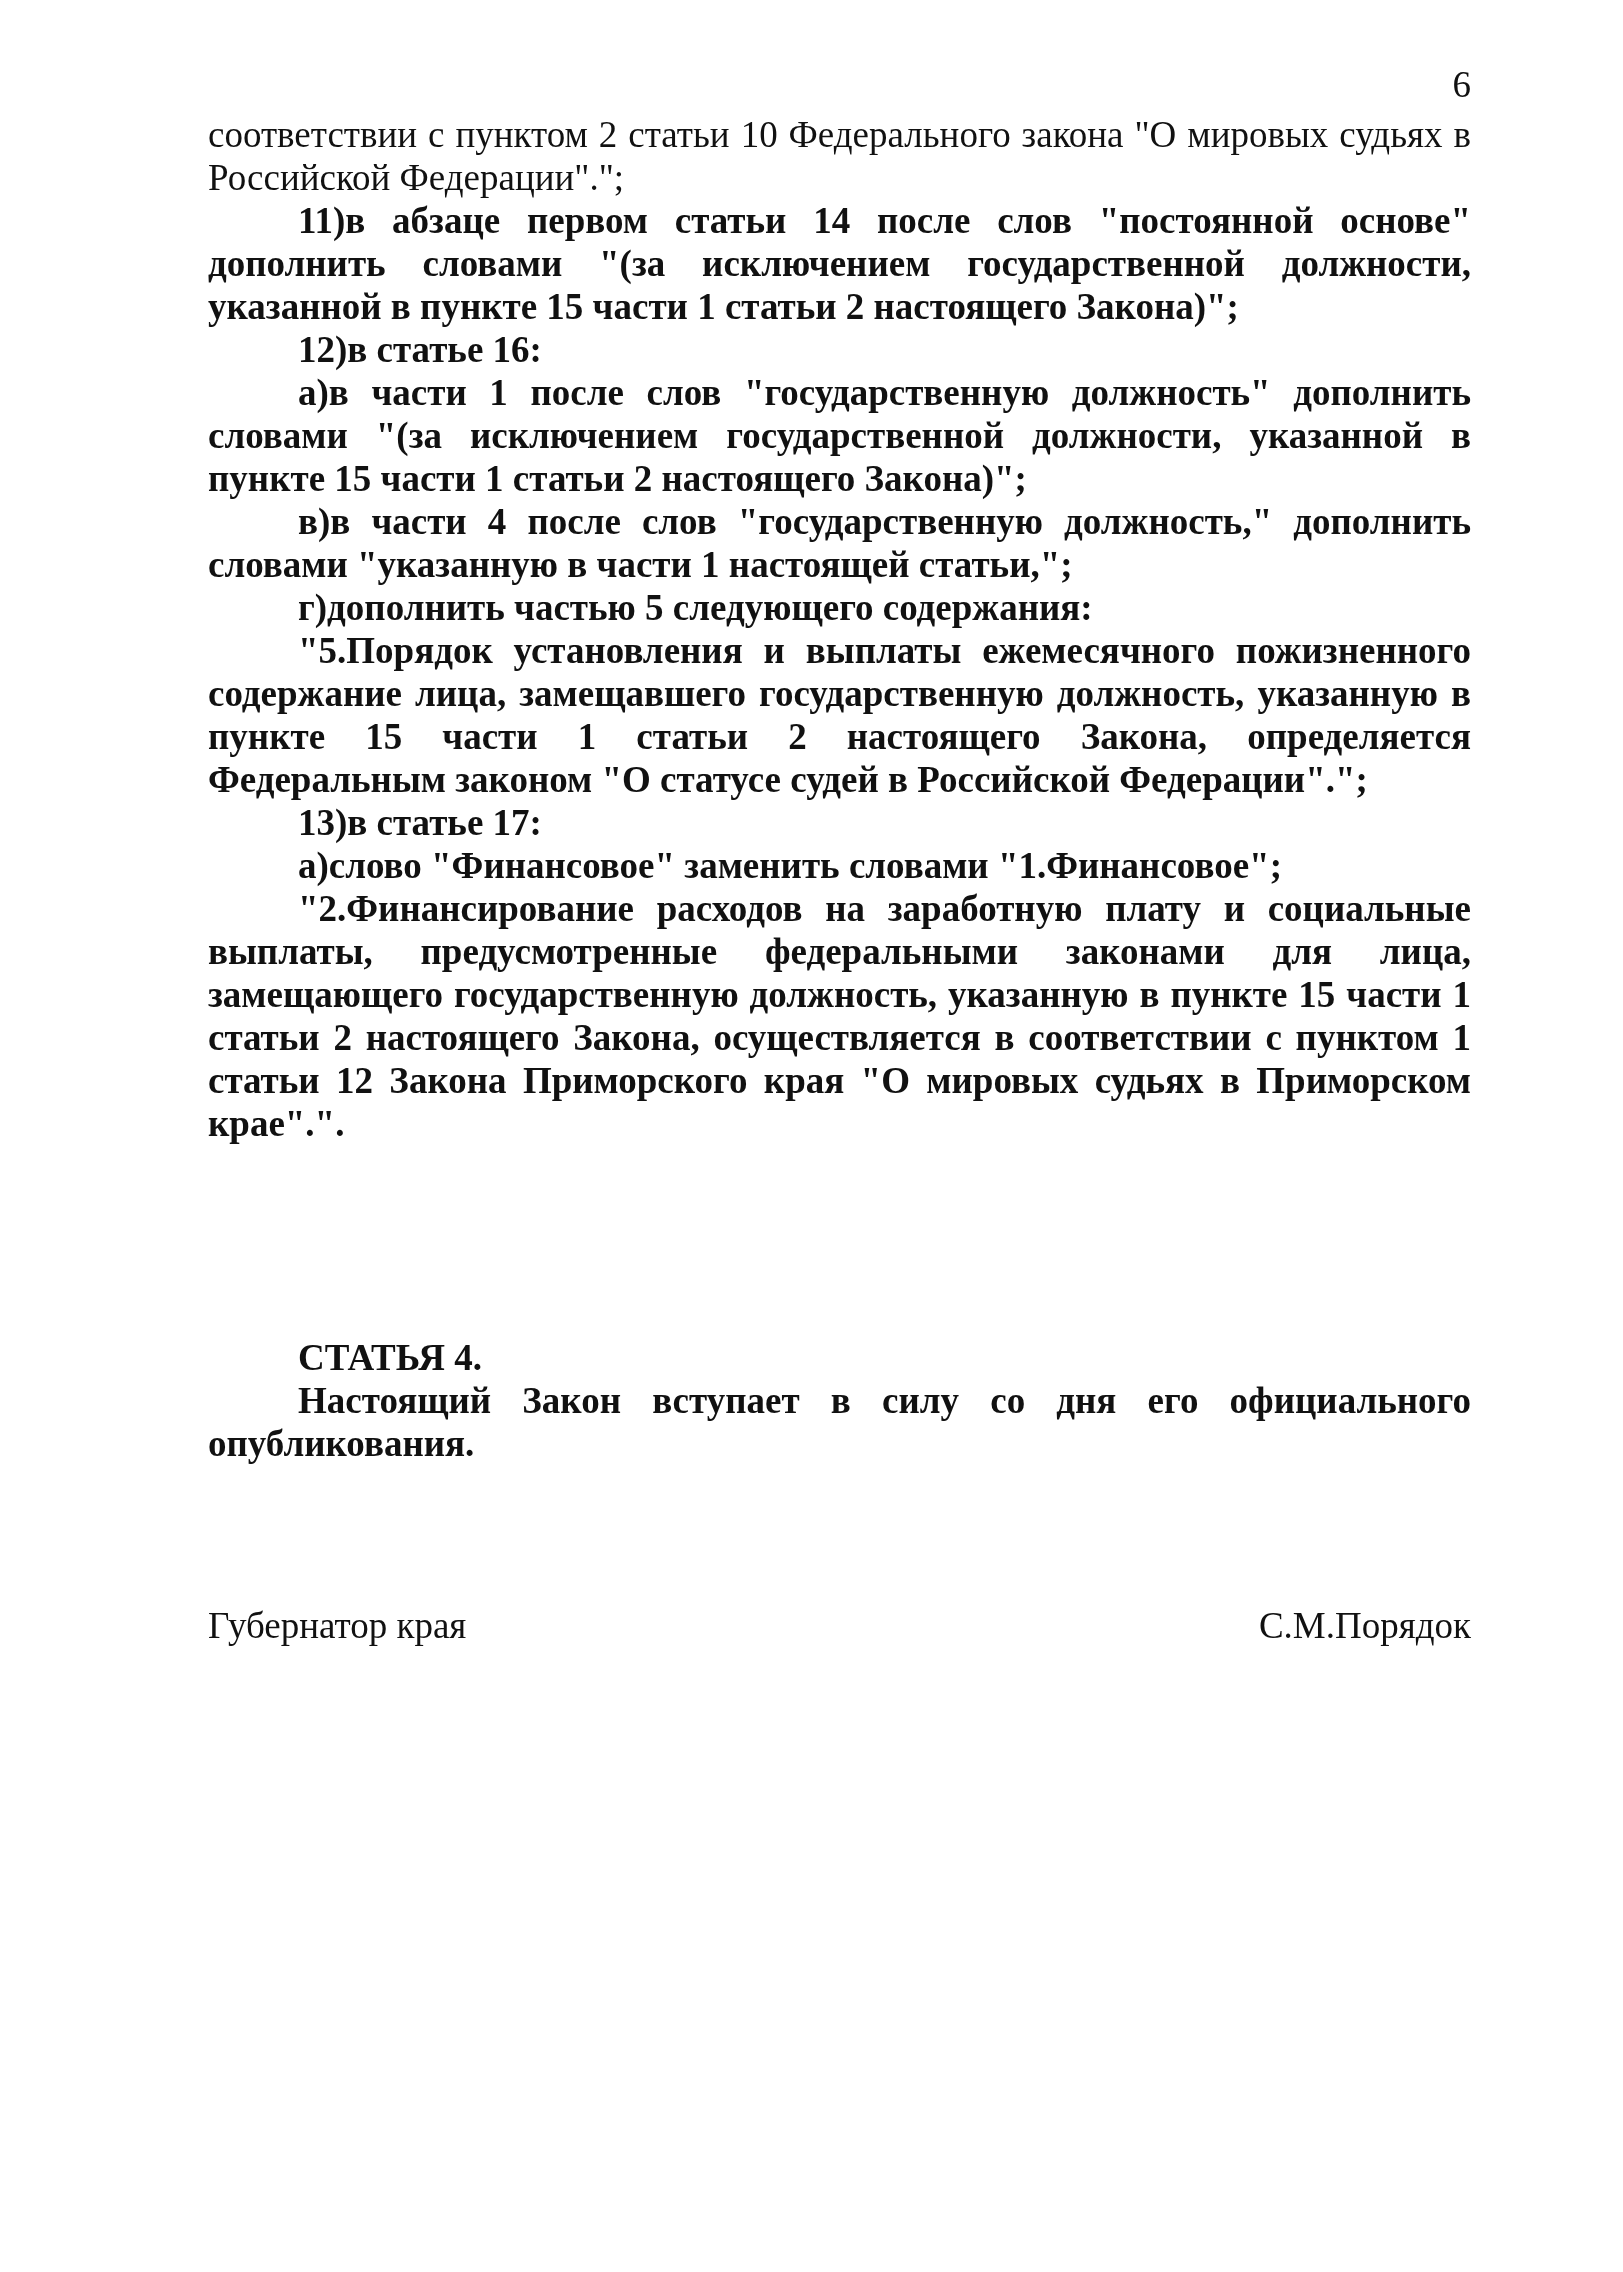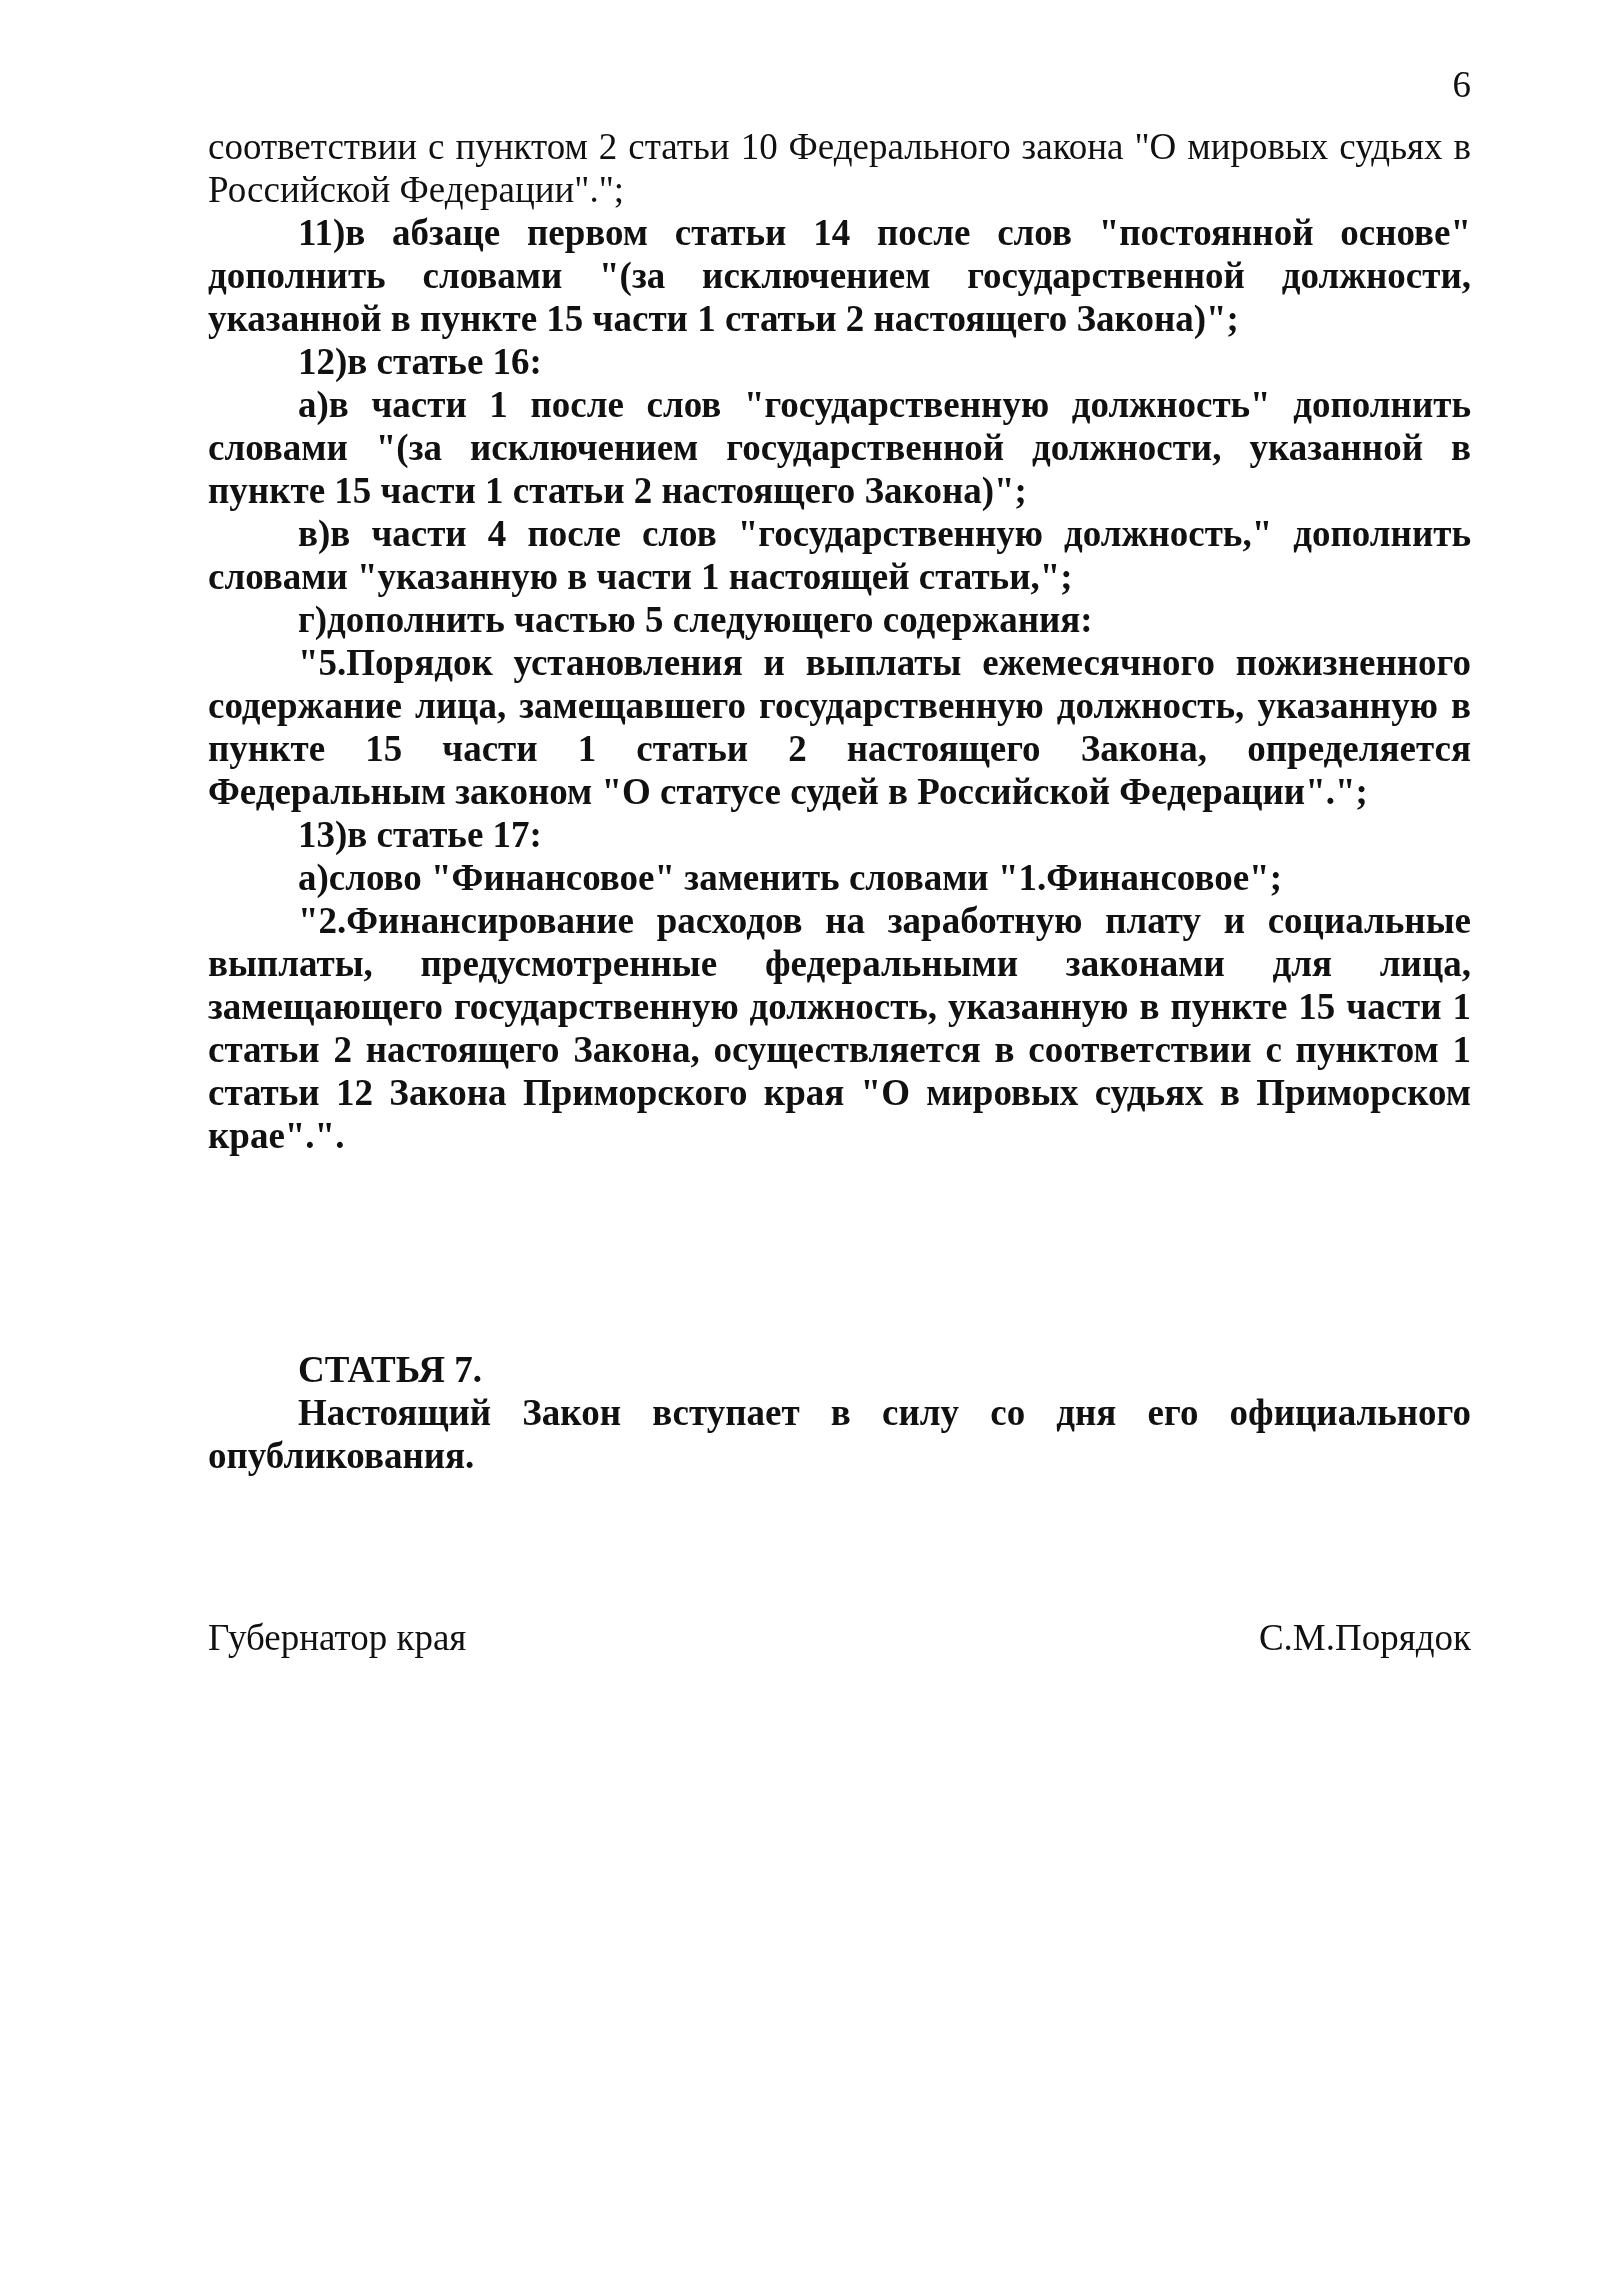--- a/index.html
+++ b/index.html
@@ -19,21 +19,21 @@
   .page-number {
     position: absolute;
     top: 63px;
     right: 153px;
     font-size: 37px;
     line-height: 43px;
   }
   .textblock {
     position: absolute;
     left: 208px;
-    top: 125px;
+    top: 113px;
     width: 1263px;
     font-size: 37px;
     line-height: 43px;
     text-align: justify;
     hyphens: none;
   }
   .textblock p {
     margin: 0;
     padding: 0;
     text-indent: 0;
@@ -67,21 +67,21 @@
     <p class="indent">а)в части 1 после слов "государственную должность" дополнить словами "(за исключением государственной должности, указанной в пункте 15 части 1 статьи 2 настоящего Закона)";</p>
     <p class="indent">в)в части 4 после слов "государственную должность," дополнить словами "указанную в части 1 настоящей статьи,";</p>
     <p class="indent">г)дополнить частью 5 следующего содержания:</p>
     <p class="indent">"5.Порядок установления и выплаты ежемесячного пожизненного содержание лица, замещавшего государственную должность, указанную в пункте 15 части 1 статьи 2 настоящего Закона, определяется Федеральным законом "О статусе судей в Российской Федерации".";</p>
     <p class="indent">13)в статье 17:</p>
     <p class="indent">а)слово "Финансовое" заменить словами "1.Финансовое";</p>
     <p class="indent">"2.Финансирование расходов на заработную плату и социальные выплаты, предусмотренные федеральными законами для лица, замещающего государственную должность, указанную в пункте 15 части 1 статьи 2 настоящего Закона, осуществляется в соответствии с пунктом 1 статьи 12 Закона Приморского края "О мировых судьях в Приморском крае".".</p>
 
     <div class="spacer-a"></div>
 
-    <p class="indent">СТАТЬЯ 7.</p>
+    <p class="indent">СТАТЬЯ 4.</p>
     <p class="indent">Настоящий Закон вступает в силу со дня его официального опубликования.</p>
 
     <div class="spacer-b"></div>
 
     <div class="signature-row">
       <span>Губернатор края</span>
       <span>С.М.Порядок</span>
     </div>
 
   </div>

